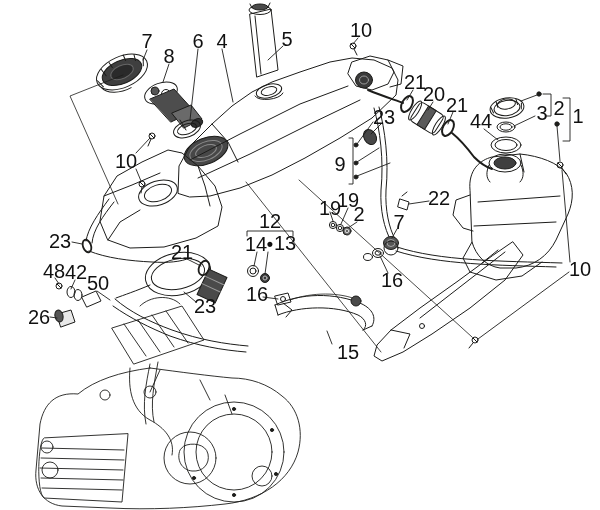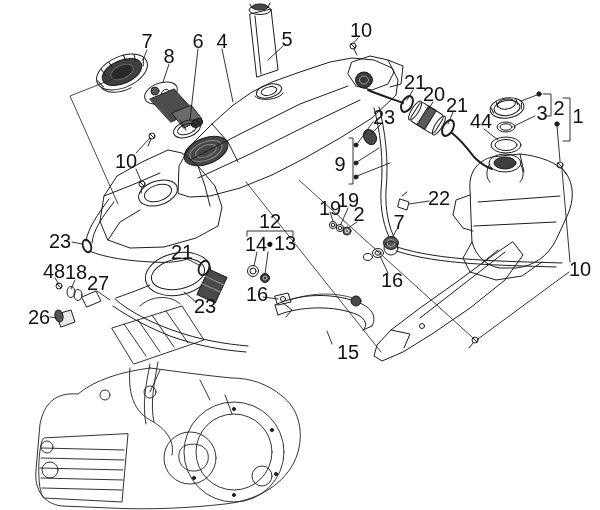--- a/index.html
+++ b/index.html
@@ -348,21 +348,21 @@
   <span class="lbl" style="left:359px;top:214px">2</span>
   <span class="lbl" style="left:439px;top:198px">22</span>
   <span class="lbl" style="left:399px;top:222px">7</span>
   <span class="lbl" style="left:270px;top:221px">12</span>
   <span class="lbl" style="left:256px;top:244px">14</span>
   <span class="lbl dot" style="left:270px;top:244px">•</span>
   <span class="lbl" style="left:285px;top:243px">13</span>
   <span class="lbl" style="left:182px;top:252px">21</span>
   <span class="lbl" style="left:60px;top:241px">23</span>
   <span class="lbl" style="left:54px;top:271px">48</span>
-  <span class="lbl" style="left:76px;top:272px">18</span>
-  <span class="lbl" style="left:98px;top:283px">27</span>
+  <span class="lbl" style="left:76px;top:272px">42</span>
+  <span class="lbl" style="left:98px;top:283px">50</span>
   <span class="lbl" style="left:39px;top:317px">26</span>
   <span class="lbl" style="left:205px;top:306px">23</span>
   <span class="lbl" style="left:257px;top:294px">16</span>
   <span class="lbl" style="left:392px;top:280px">16</span>
   <span class="lbl" style="left:348px;top:352px">15</span>
   <span class="lbl" style="left:580px;top:269px">10</span>
 </div>
 
 </body></html>

